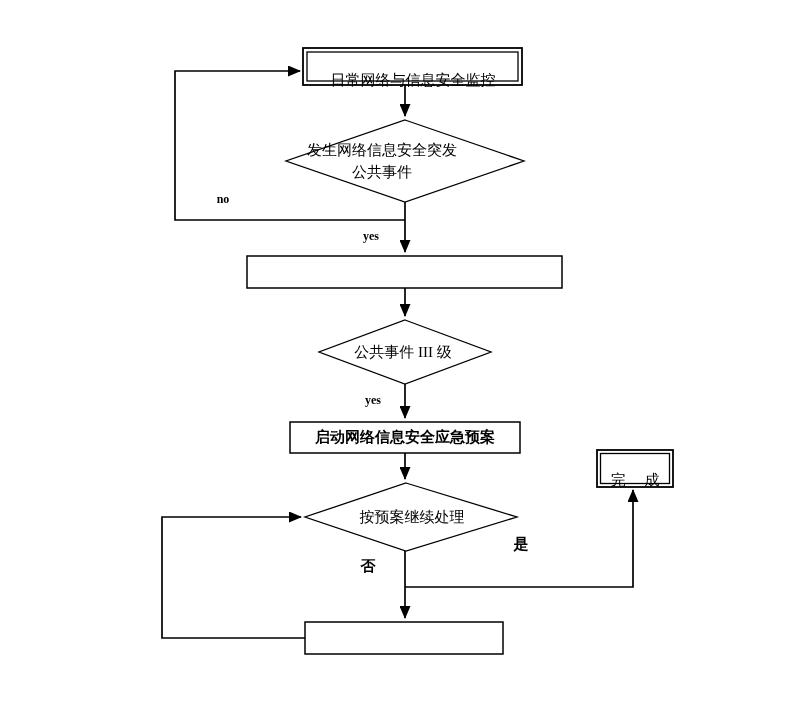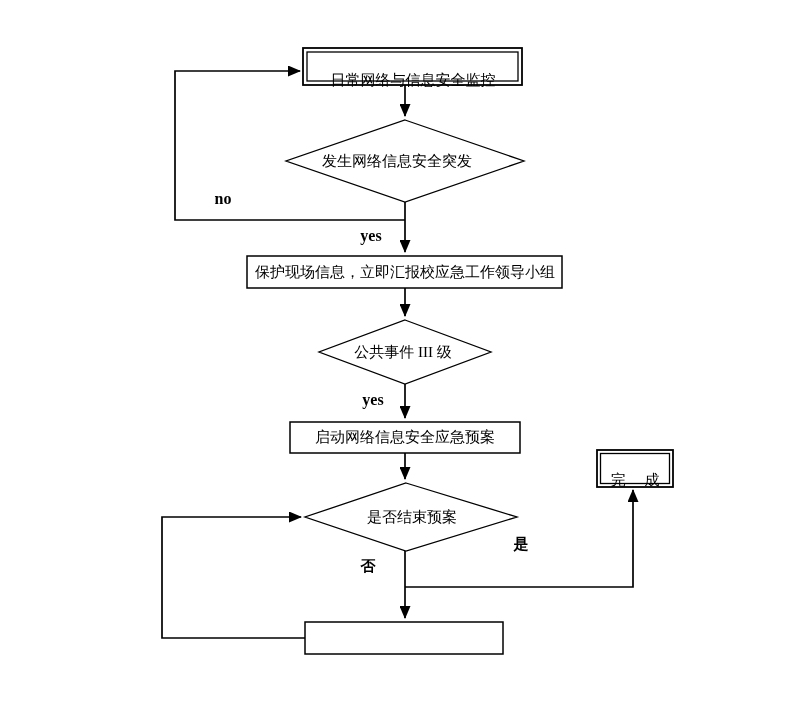--- a/index.html
+++ b/index.html
@@ -23,21 +23,21 @@
     text-align: center;
     font-size: 15px;
     color: var(--text, #000000);
     line-height: 22px;
   }
   .edge-label {
     position: absolute;
     transform: translate(-50%, -50%);
     white-space: nowrap;
     font-weight: bold;
-    font-size: 16px;
+    font-size: 12px;
     color: var(--text, #000000);
   }
   .edge-label.cn { font-size: 15px; }
   .done-label { letter-spacing: 0.5em; text-indent: 0.5em; }
 </style>
 </head>
 <body>
 
 <div class="canvas">
 
@@ -72,31 +72,31 @@
     <polygon class="shape" points="406,483 517,517 406,551 305,517" stroke-width="1.3"></polygon>
 
     <rect class="shape" x="597" y="450" width="76" height="37" stroke-width="1.8"></rect>
     <rect class="shape" x="600.5" y="453.5" width="69" height="30" stroke-width="1.3"></rect>
 
     <rect class="shape" x="305" y="622" width="198" height="32" stroke-width="1.5"></rect>
   </svg>
 
   <div class="txt" style="left:413px; top:67px;margin-top:13px;">日常网络与信息安全监控</div>
 
-  <div class="txt" style="left:397px; top:161px;">
+  <div class="txt" style="left:382px; top:161px;">
     <div>发生网络信息安全突发</div>
+    <div>公共事件</div>
   </div>
 
-  <div class="txt" style="left:405px; top:272px;">保护现场信息，立即汇报校应急工作领导小组</div>
 
   <div class="txt" style="left:403px; top:352px;">公共事件 III 级</div>
 
-  <div class="txt" style="left:405px; top:437px;">启动网络信息安全应急预案</div>
+  <div class="txt" style="left:405px; top:437px;font-weight:bold;">启动网络信息安全应急预案</div>
 
-  <div class="txt" style="left:412px; top:517px;">是否结束预案</div>
+  <div class="txt" style="left:412px; top:517px;">按预案继续处理</div>
 
   <div class="txt done-label" style="left:635px; top:480px;">完 成</div>
 
 
   <div class="edge-label" style="left:223px; top:199px;">no</div>
 
   <div class="edge-label" style="left:371px; top:236px;">yes</div>
 
   <div class="edge-label" style="left:373px; top:400px;">yes</div>
 

